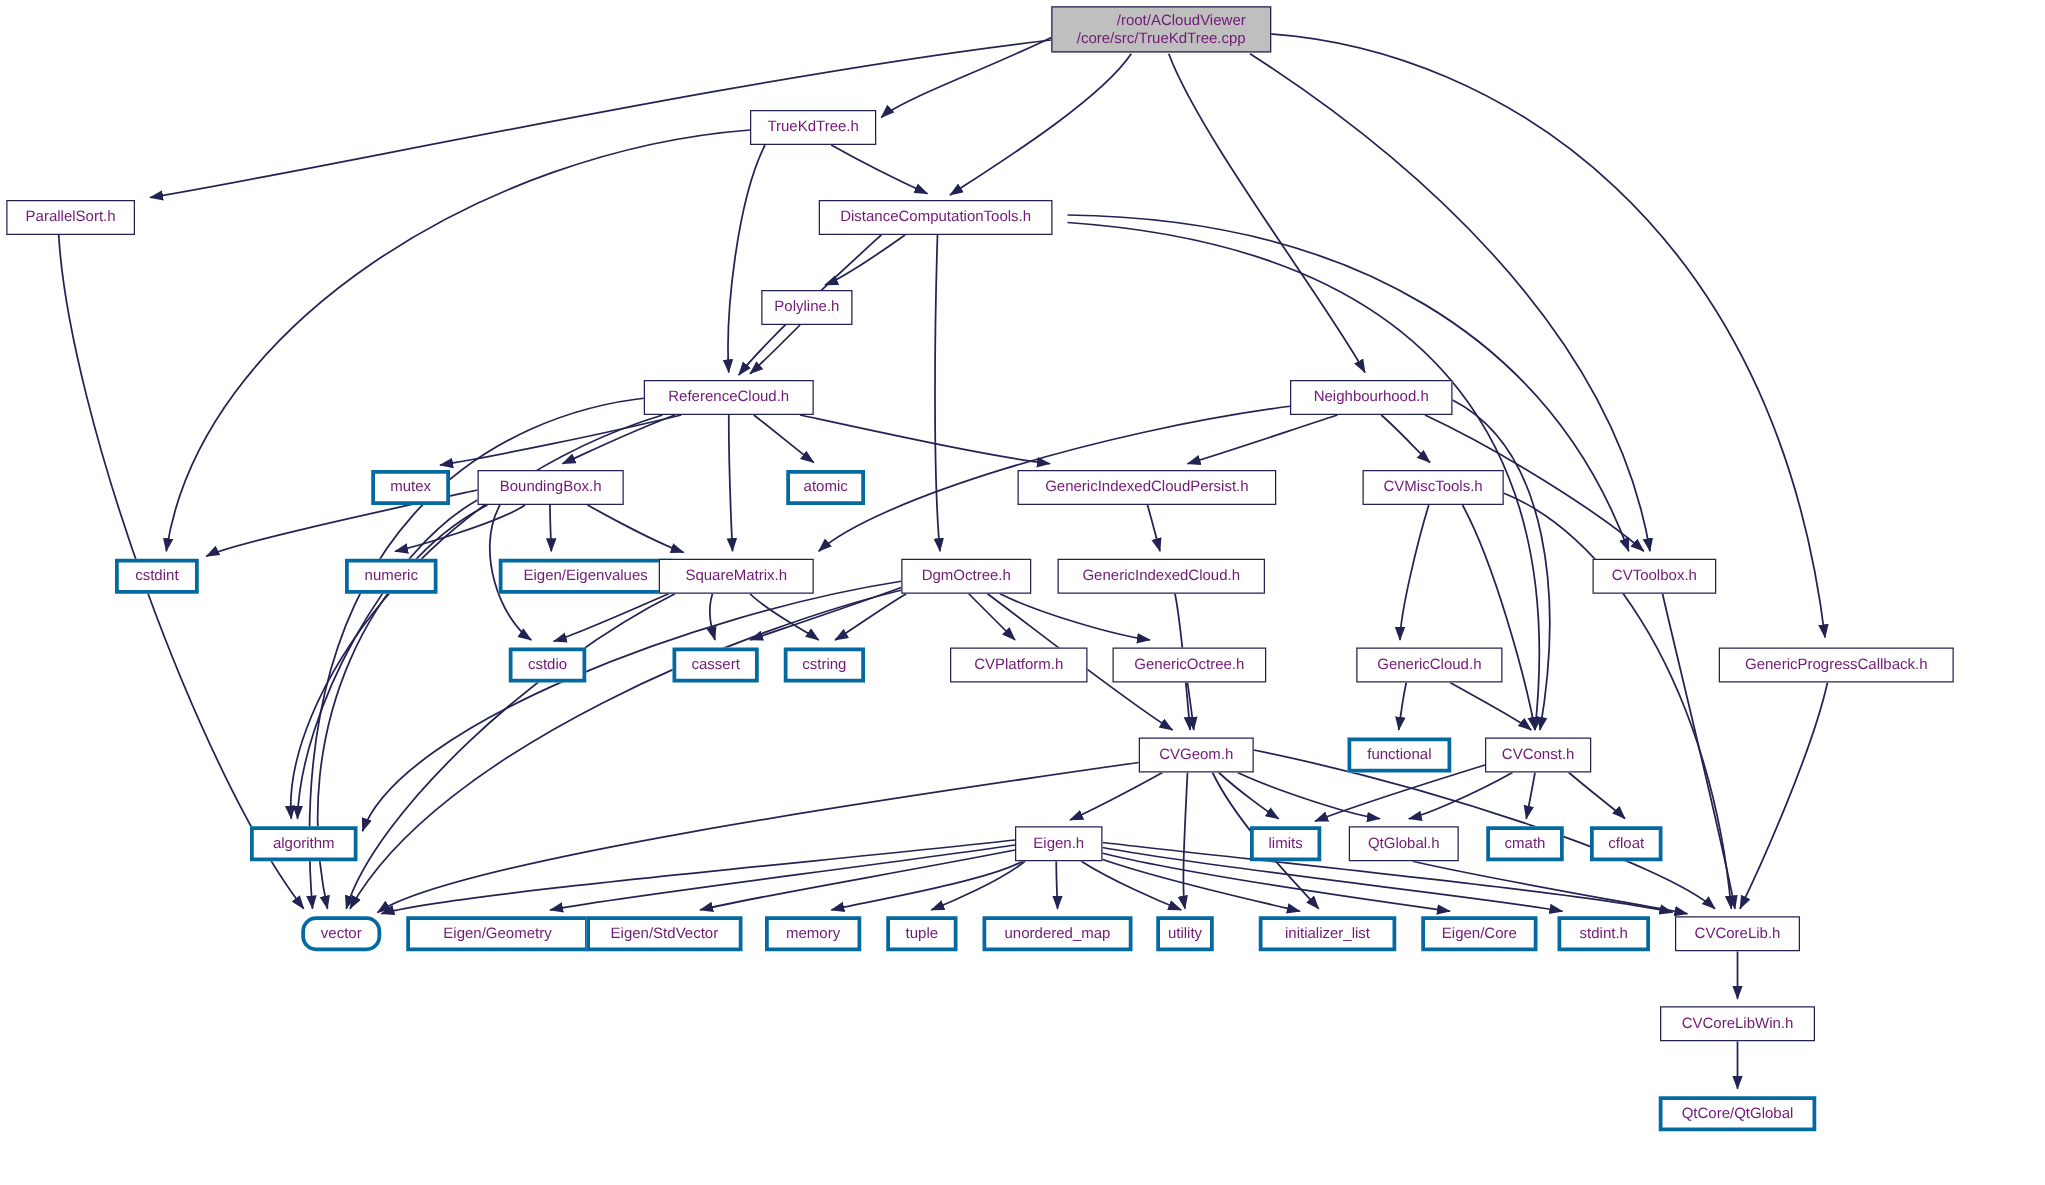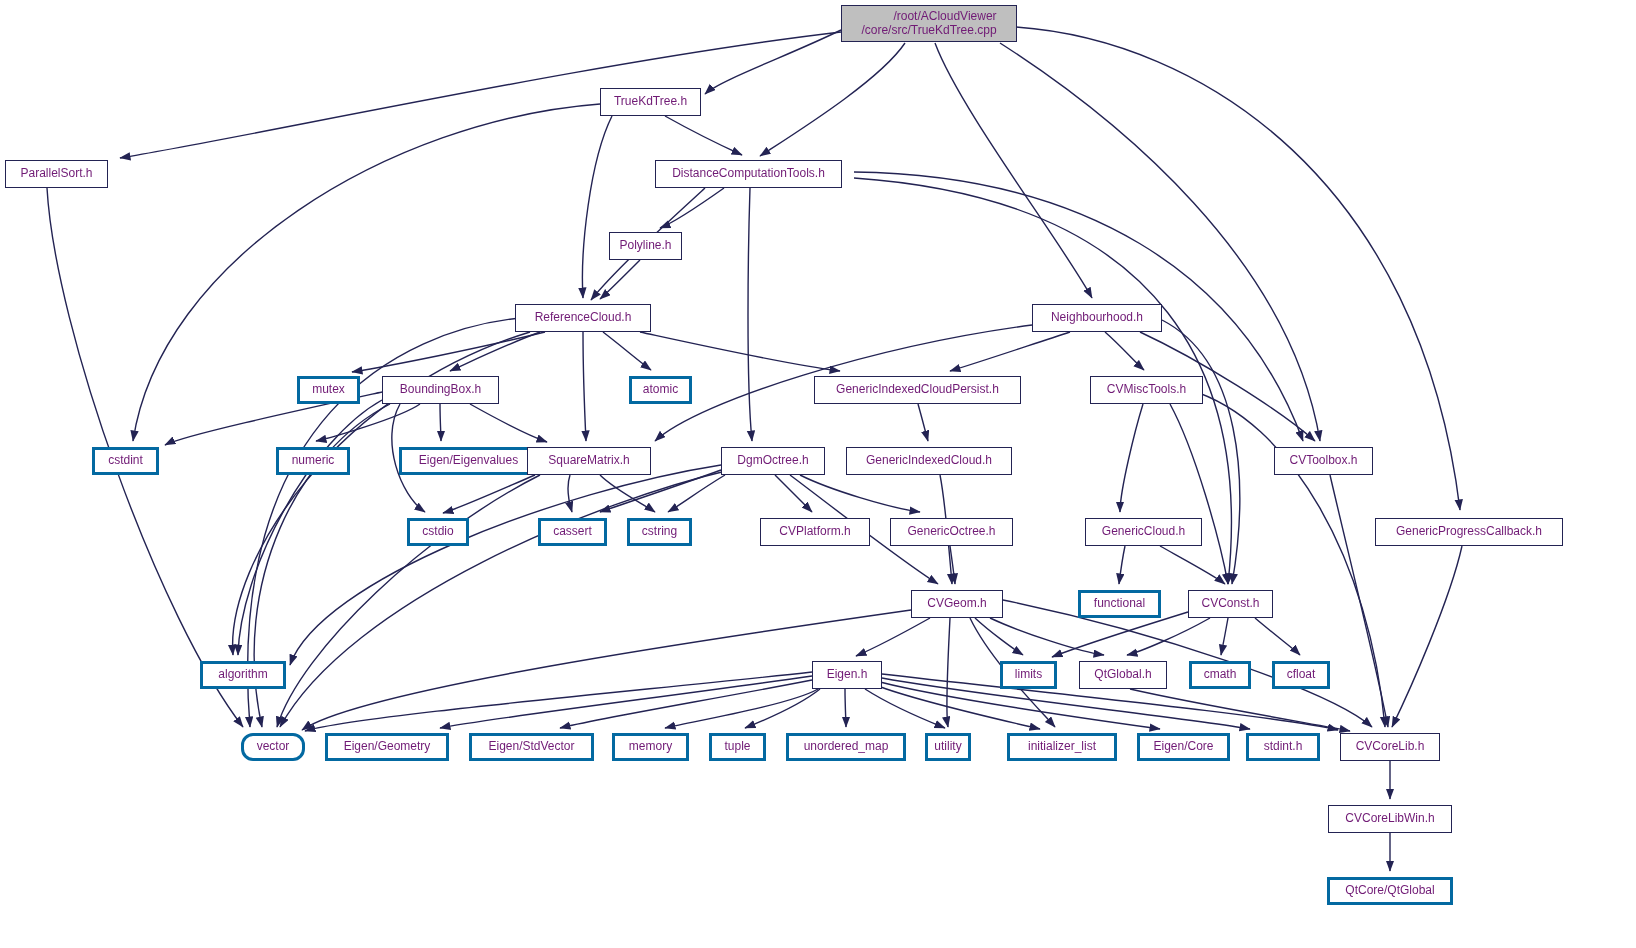--- a/index.html
+++ b/index.html
@@ -253,21 +253,21 @@
   <div class="node" style="left:911px;top:590px;width:92px;height:28px;">CVGeom.h</div>
   <div class="node plain" style="left:1078px;top:590px;width:83px;height:28px;">functional</div>
   <div class="node" style="left:1188px;top:590px;width:85px;height:28px;">CVConst.h</div>
   <div class="node plain" style="left:200px;top:661px;width:86px;height:28px;">algorithm</div>
   <div class="node" style="left:812px;top:661px;width:70px;height:28px;">Eigen.h</div>
   <div class="node plain" style="left:1000px;top:661px;width:57px;height:28px;">limits</div>
   <div class="node" style="left:1079px;top:661px;width:88px;height:28px;">QtGlobal.h</div>
   <div class="node plain" style="left:1189px;top:661px;width:62px;height:28px;">cmath</div>
   <div class="node plain" style="left:1272px;top:661px;width:58px;height:28px;">cfloat</div>
   <div class="node plain" style="left:241px;top:733px;width:64px;height:28px;border-radius:12px;">vector</div>
-  <div class="node plain" style="left:325px;top:733px;width:124px;height:28px;">Eigen/Geometry</div>
+  <div class="node plain" style="left:325px;top:733px;width:146px;height:28px;">Eigen/Geometry</div>
   <div class="node plain" style="left:469px;top:733px;width:125px;height:28px;">Eigen/StdVector</div>
   <div class="node plain" style="left:612px;top:733px;width:77px;height:28px;">memory</div>
   <div class="node plain" style="left:709px;top:733px;width:57px;height:28px;">tuple</div>
   <div class="node plain" style="left:786px;top:733px;width:120px;height:28px;">unordered_map</div>
   <div class="node plain" style="left:925px;top:733px;width:46px;height:28px;">utility</div>
   <div class="node plain" style="left:1007px;top:733px;width:110px;height:28px;">initializer_list</div>
   <div class="node plain" style="left:1137px;top:733px;width:93px;height:28px;">Eigen/Core</div>
   <div class="node plain" style="left:1246px;top:733px;width:74px;height:28px;">stdint.h</div>
   <div class="node" style="left:1340px;top:733px;width:100px;height:28px;">CVCoreLib.h</div>
   <div class="node" style="left:1328px;top:805px;width:124px;height:28px;">CVCoreLibWin.h</div>

